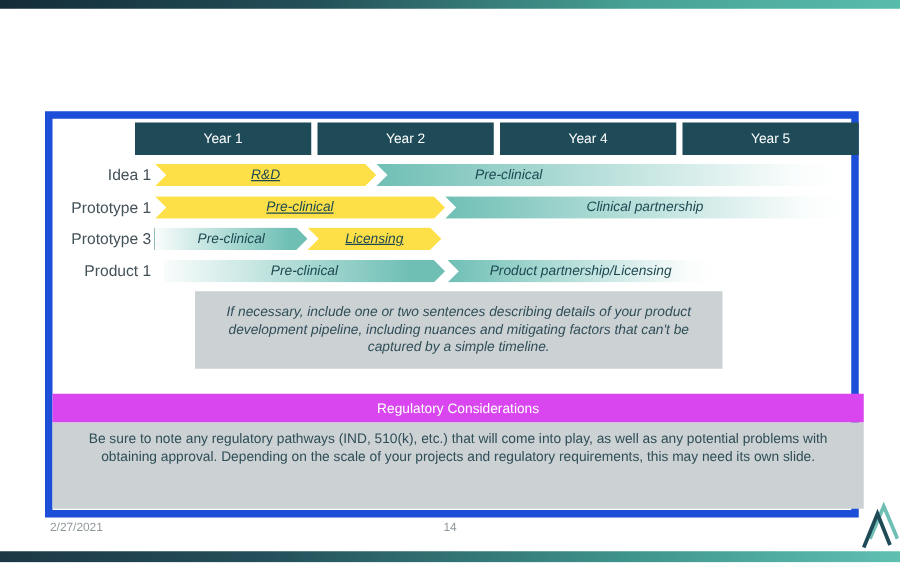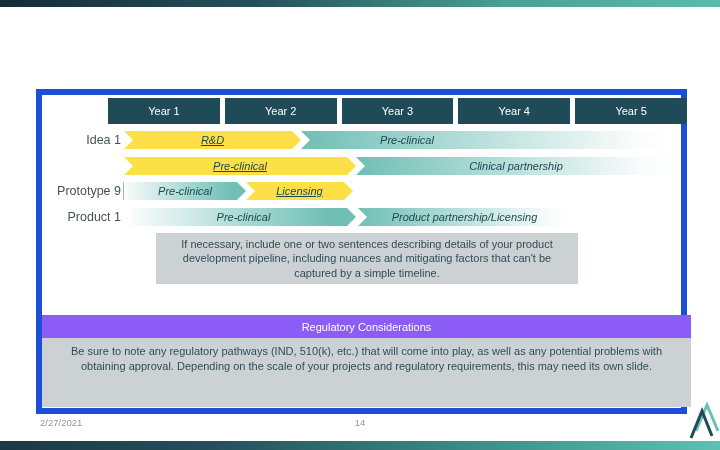--- a/index.html
+++ b/index.html
@@ -31,25 +31,25 @@
   .tail.head{clip-path:polygon(0 0,calc(100% - 9px) 0,100% 50%,calc(100% - 9px) 100%,0 100%,9px 50%);}
   .tail:not(.head){clip-path:polygon(0 0,100% 0,100% 100%,0 100%,9px 50%);}
   .head:not(.tail){clip-path:polygon(0 0,calc(100% - 9px) 0,100% 50%,calc(100% - 9px) 100%,0 100%);}
   .dashed-left{border-left:1px dashed #a9bcba;}
   .r1{top:36px;} .r2{top:62px;} .r3{top:87px;} .r4{top:113px;}
   .r1s1{left:82px;width:177px;} .r1s2{left:259px;width:372px;padding-right:160px;}
   .r2s1{left:82px;width:232px;} .r2s2{left:314px;width:320px;}
   .r3s1{left:81px;width:123px;} .r3s2{left:204px;width:107px;}
   .r4s1{left:89px;width:225px;} .r4s2{left:316px;width:213px;}
   
-  .note-box{position:absolute;left:114px;top:138px;width:422px;height:51px;background:#ccd2d4;
+  .note-box{position:absolute;left:114px;top:138px;width:422px;height:62px;background:#ccd2d4;
             color:#2f4d57;font-size:11px;line-height:1.3;text-align:center;
-            display:flex;align-items:center;justify-content:center;padding:2px 10px;box-sizing:border-box;}
+            display:flex;align-items:center;justify-content:center;padding:2px 10px;box-sizing:border-box;font-style:italic;}
   
-  .reg-bar{position:absolute;left:0;top:220px;width:649px;height:23px;background:#8b5cf6;
+  .reg-bar{position:absolute;left:0;top:220px;width:649px;height:23px;background:#d946ef;
            color:#ffffff;font-size:11px;display:flex;align-items:center;justify-content:center;}
   .reg-box{position:absolute;left:0;top:243px;width:649px;bottom:1px;background:#ccd2d4;
            color:#2f4d57;font-size:11px;line-height:1.35;text-align:center;
            padding:6px 16px 0 16px;box-sizing:border-box;}
   
   .footer-date{position:absolute;left:40px;top:417px;font-size:9.5px;color:#90989c;}
   .footer-page{position:absolute;left:0;width:720px;top:417px;text-align:center;
                font-size:9.5px;color:#90989c;}
   .logo{position:absolute;right:1px;top:400px;width:30px;height:40px;}
 </style>
@@ -58,27 +58,27 @@
 
 <div class="slide">
   <div class="top-bar"></div>
 
 
   <div class="frame">
 
     <div class="col-headers">
       <div class="col-header">Year 1</div>
       <div class="col-header">Year 2</div>
-      <div class="col-header">Year 3</div>
       <div class="col-header">Year 4</div>
       <div class="col-header">Year 5</div>
     </div>
 
     <div class="row-label lbl-r1">Idea 1</div>
-    <div class="row-label lbl-r3">Prototype 9</div>
+    <div class="row-label lbl-r2">Prototype 1</div>
+    <div class="row-label lbl-r3">Prototype 3</div>
     <div class="row-label lbl-r4">Product 1</div>
 
     <div class="arr solid tail head r1 r1s1">R&amp;D</div>
     <div class="arr fade-right tail r1 r1s2">Pre-clinical</div>
 
     <div class="arr solid tail head r2 r2s1">Pre-clinical</div>
     <div class="arr fade-right tail r2 r2s2">Clinical partnership</div>
 
     <div class="arr fade-left head dashed-left r3 r3s1">Pre-clinical</div>
     <div class="arr solid tail head r3 r3s2">Licensing</div>

